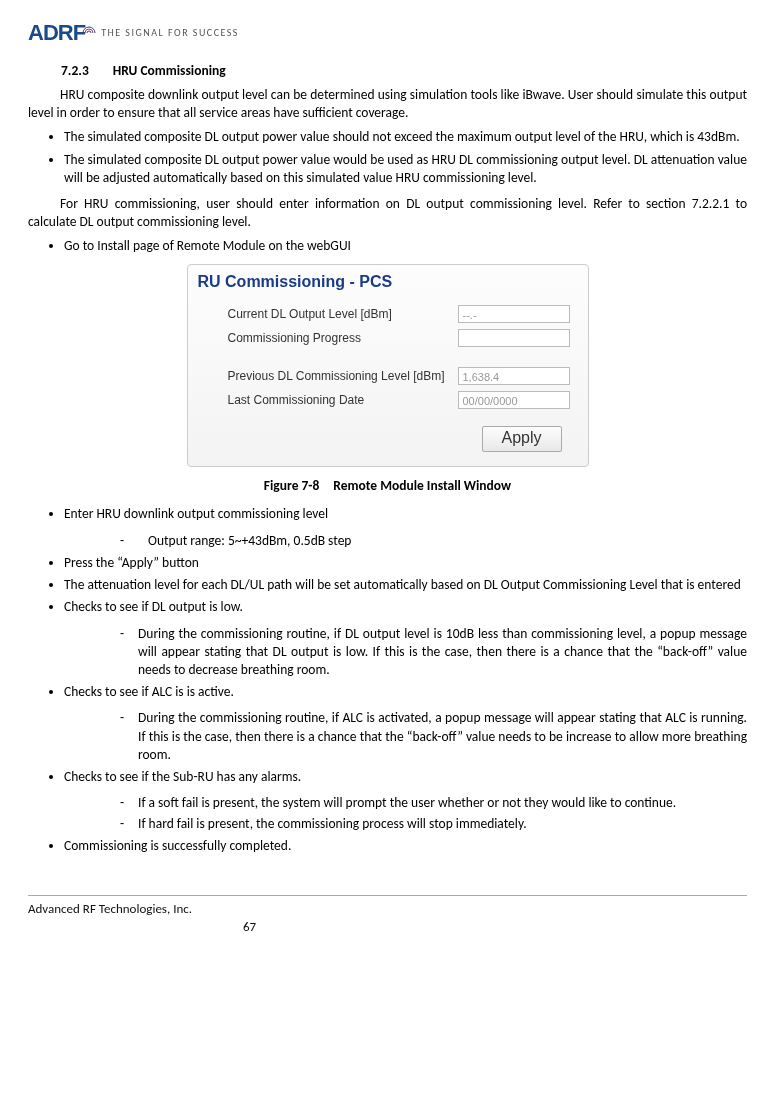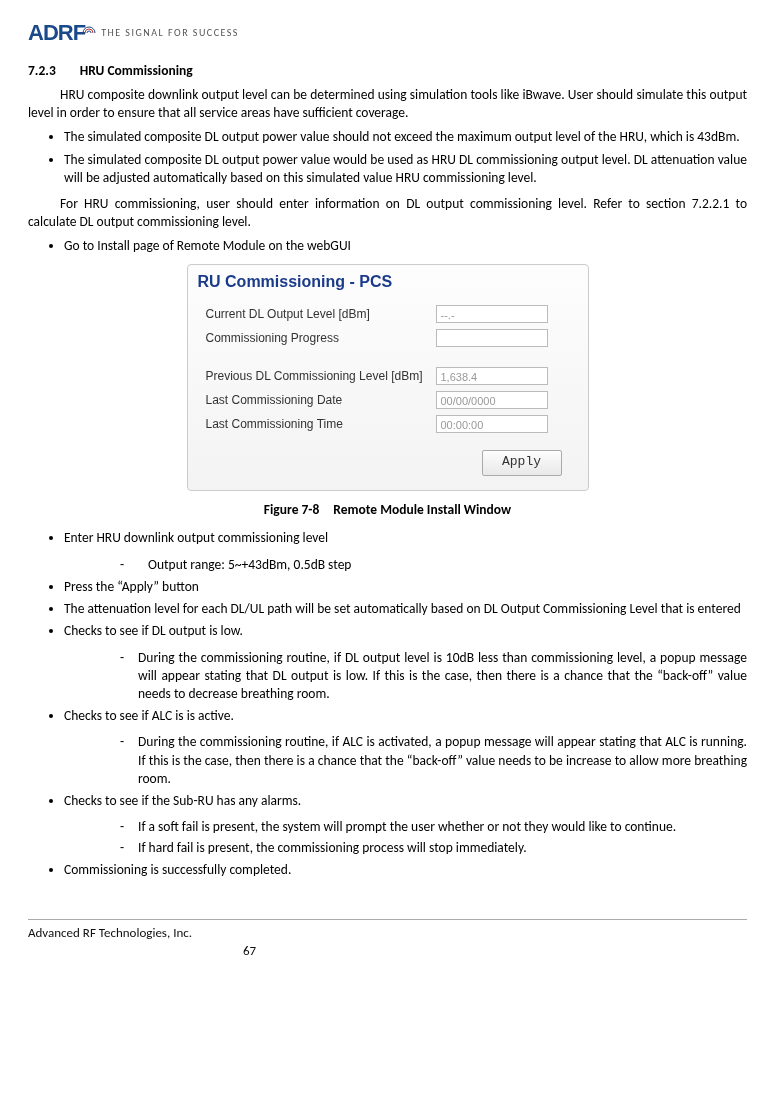--- a/index.html
+++ b/index.html
@@ -34,20 +34,21 @@
     letter-spacing: 1.5px;
     color: #555;
     margin-left: 4px;
     text-transform: uppercase;
   }
   .section-num-row {
     display: flex;
     gap: 24px;
     font-weight: bold;
     margin-bottom: 6px;
+    margin-left: 33px;
   }
   .para {
     text-align: justify;
     margin: 4px 0 6px 0;
   }
   .para-indent {
     text-indent: 32px;
   }
   ul.top {
     margin: 4px 0 8px 0;
@@ -98,20 +99,21 @@
   .gui-title {
     font-weight: bold;
     color: #1a3a8a;
     padding: 6px 10px 10px 10px;
     font-size: 16px;
   }
   .gui-row {
     display: flex;
     align-items: center;
     padding: 3px 18px 3px 18px;
+    justify-content: flex-end;
   }
   .gui-row .lbl {
     flex: 0 0 230px;
     color: #333;
   }
   .gui-field {
     flex: 0 0 112px;
     height: 18px;
     border: 1px solid #bbb;
     background: #fff;
@@ -141,22 +143,22 @@
     display: flex;
     justify-content: flex-end;
     padding: 14px 26px 4px 18px;
   }
   .gui-apply {
     width: 78px;
     height: 24px;
     border: 1px solid #aaa;
     border-radius: 2px;
     background: linear-gradient(#fdfdfd,#e8e8e8);
-    font-family: Liberation Mono, monospace;
-    font-size: 13px;
+    font-family: Liberation Sans, sans-serif;
+    font-size: 16px;
     color: #333;
     text-align: center;
     line-height: 22px;
     cursor: pointer;
   }
   .footer {
     border-top: 1px solid #aaa;
     margin-top: 40px;
     padding-top: 4px;
     display: flex;
@@ -215,24 +217,20 @@
   <div class="gui-spacer"></div>
 
   <div class="gui-row">
     <div class="lbl">Previous DL Commissioning Level [dBm]</div>
     <div class="gui-field">1,638.4</div>
   </div>
   <div class="gui-row">
     <div class="lbl">Last Commissioning Date</div>
     <div class="gui-field">00/00/0000</div>
   </div>
-  <div class="gui-row">
-    <div class="lbl">Last Commissioning Time</div>
-    <div class="gui-field">00:00:00</div>
-  </div>
 
   <div class="gui-apply-row">
     <div class="gui-apply">Apply</div>
   </div>
 </div>
 
 <div class="figure-caption">
   <span>Figure 7-8</span><span class="gap"></span><span>Remote Module Install Window</span>
 </div>
 

